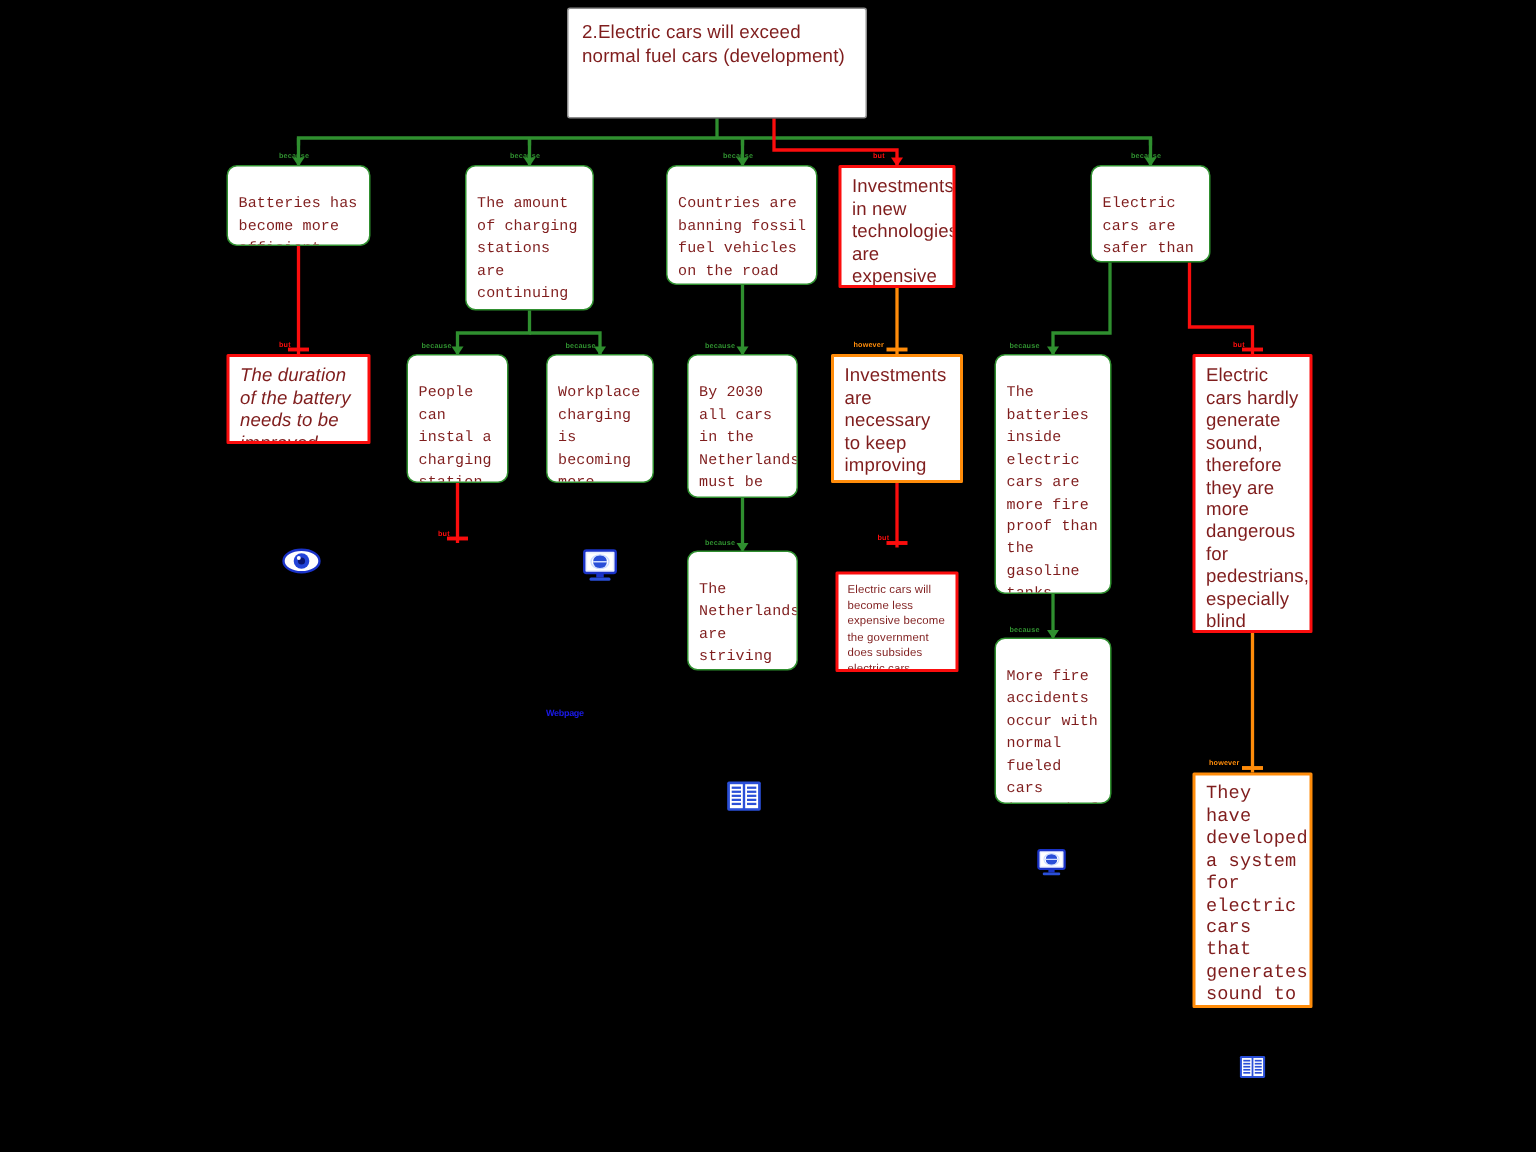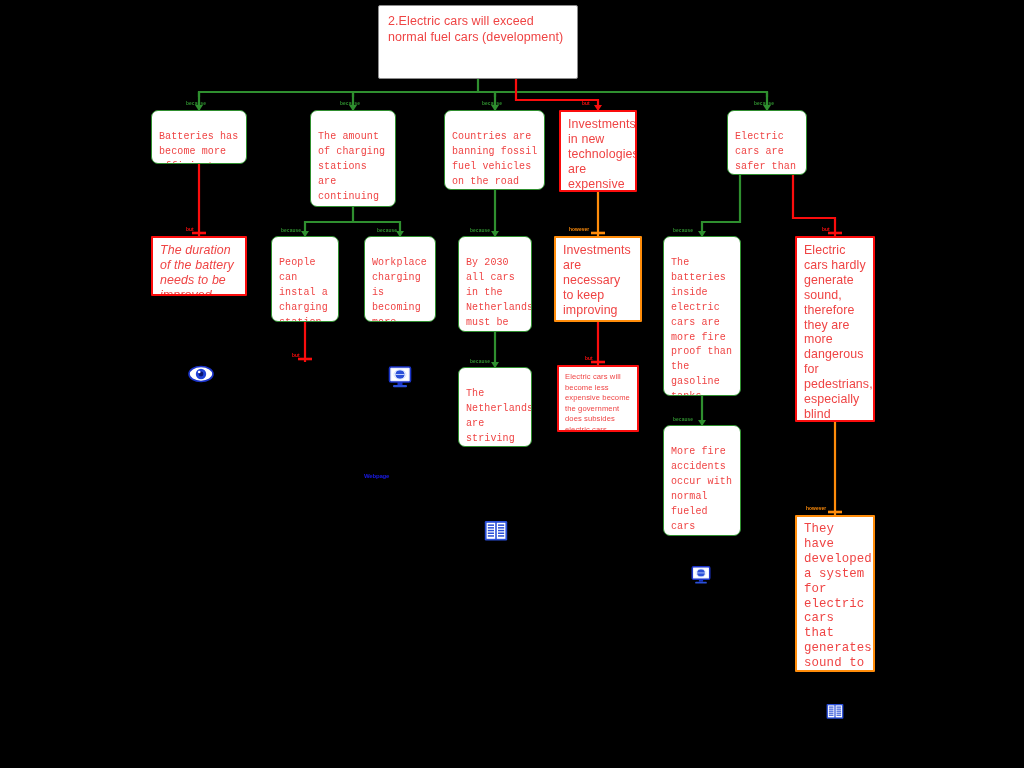--- a/index.html
+++ b/index.html
@@ -6,38 +6,38 @@
   html,body{margin:0;padding:0;}
   body{
     width:1024px;height:768px;background:#000;
     font-family:"Liberation Sans", sans-serif;
     overflow:hidden;position:relative;
   }
   #canvas{position:absolute;left:0;top:0;width:1024px;height:768px;}
   
   .node{
     position:absolute;background:#fff;box-sizing:border-box;
-    color:#ef4444;line-height:14.9px;letter-spacing:.1px;
+    color:#7f1d1d;line-height:14.9px;letter-spacing:.1px;
     z-index:5;overflow:hidden;
   }
   .node .txt{display:block;}
   
   .n-root{border:1px solid #8d8d8d;border-radius:2px;font-size:12.5px;
           padding:7px 8px 6px 9px;line-height:16px;}
   
   .n-green{border:1.6px solid #2f8f2f;border-radius:7px;font-size:10px;
            padding:19px 6px 5px 7px;font-family:Liberation Mono, monospace;}
   
   .n-red{border:2px solid #fb0d0d;border-radius:1px;font-size:12.4px;
          padding:5px 6px 5px 7px;}
   
   .n-orange{border:2px solid #ff8c0a;border-radius:1px;font-size:12.4px;
             padding:5px 6px 5px 7px;}
   
-  .n-tiny{font-size:7.6px;line-height:10.6px;padding:5px 5px 4px 6px;}
+  .n-tiny{font-size:7.6px;line-height:10.6px;padding:5px 5px 4px 6px;margin-top:16px;}
 
   
   .clabel{
     position:absolute;z-index:6;white-space:nowrap;
     font-size:4.6px;font-weight:bold;letter-spacing:.1px;
     font-family:"Liberation Sans", sans-serif;
     transform:scale(1.05);transform-origin:left center;
   }
   .cl-green{color:#2f8f2f;}
   .cl-red{color:#fb0d0d;}

